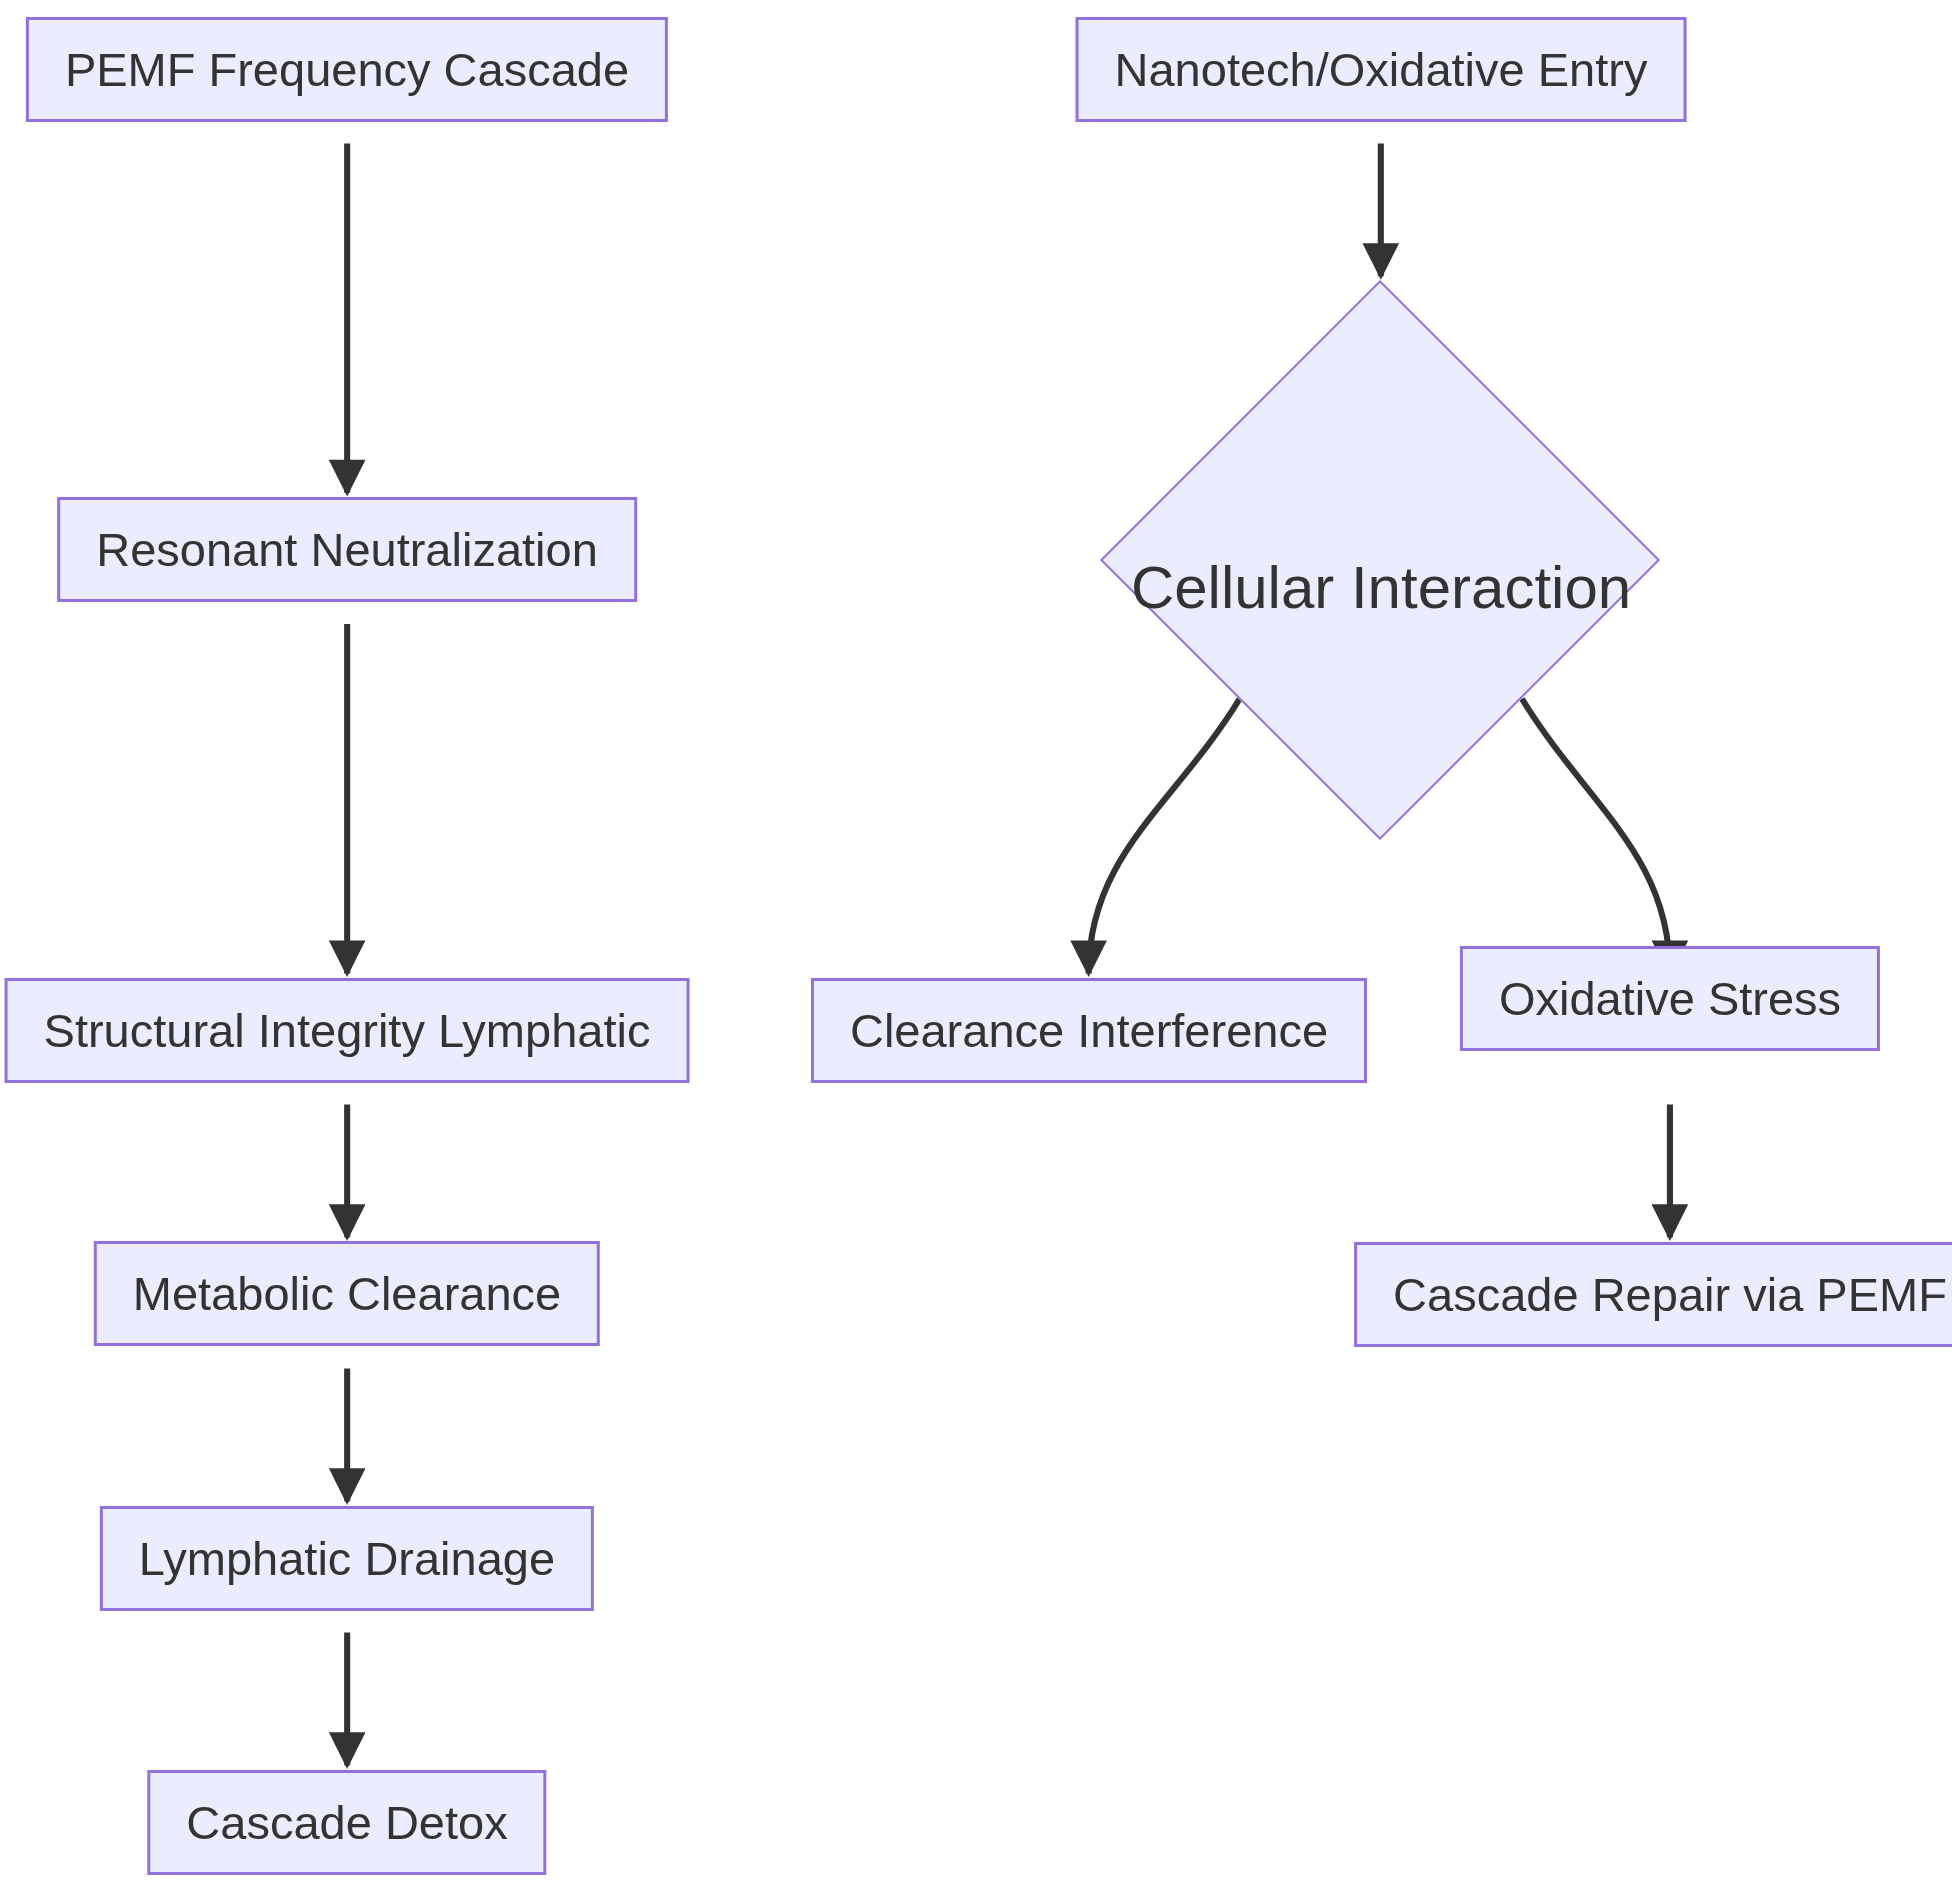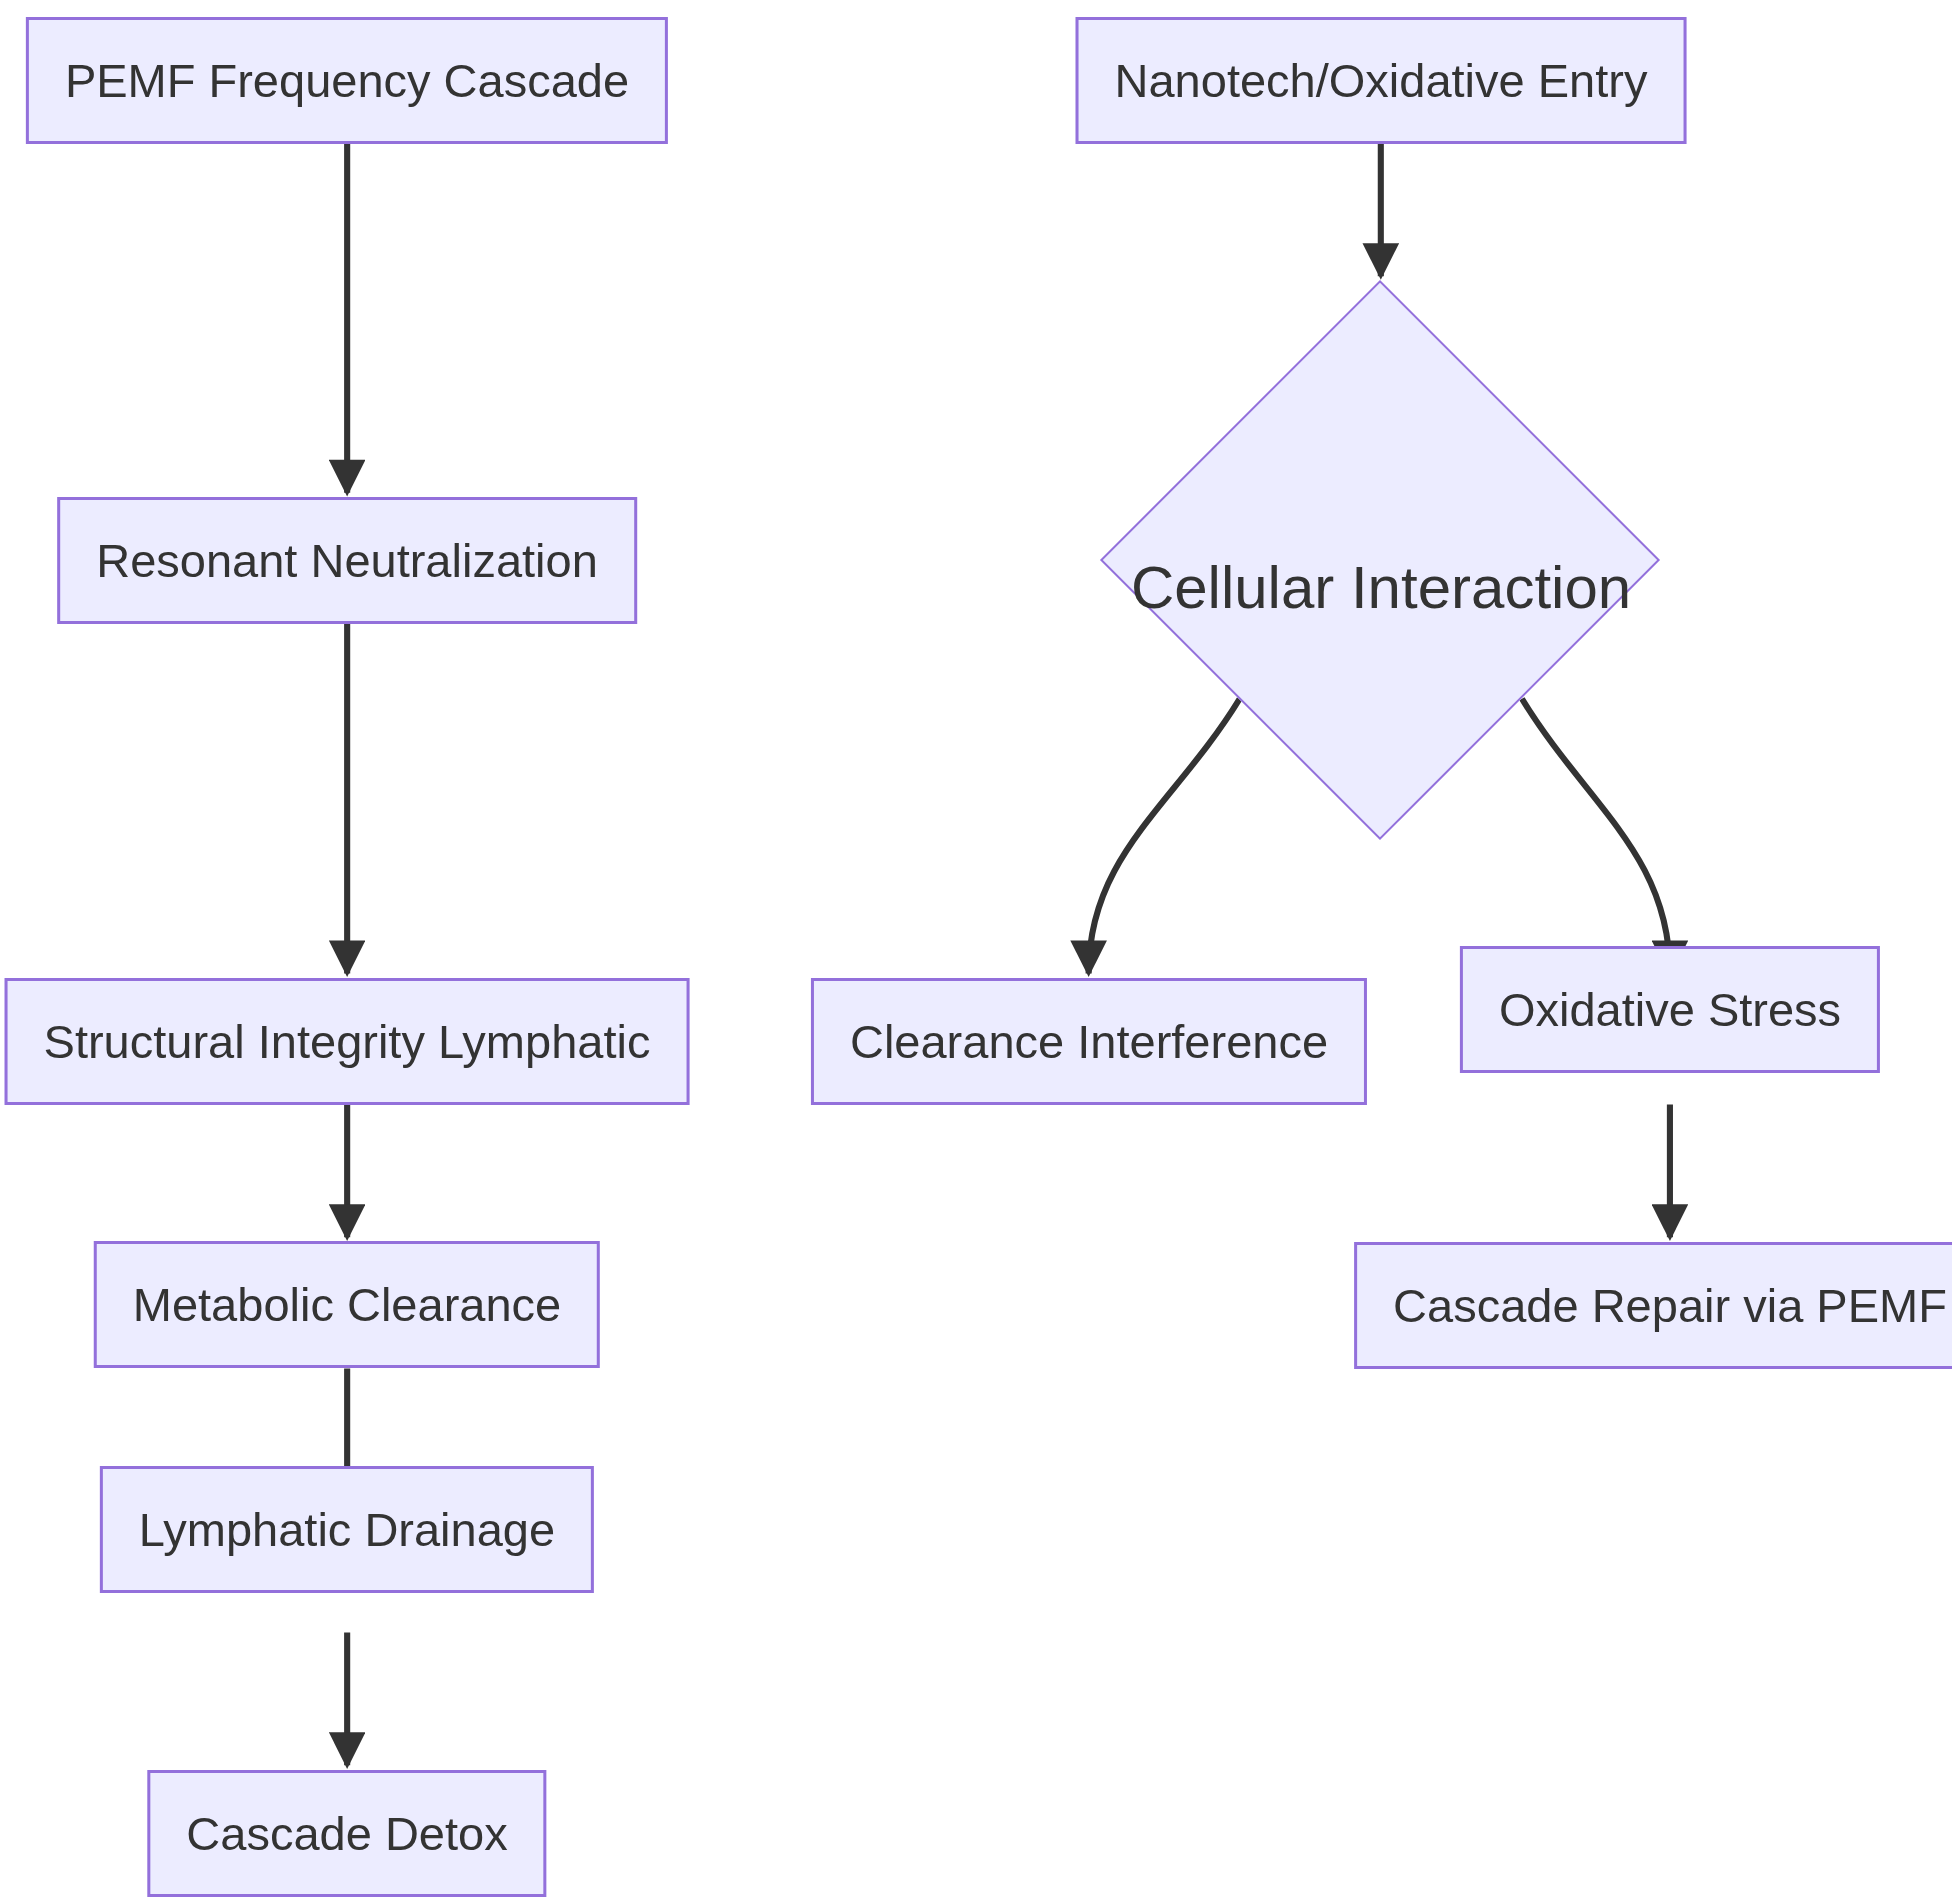--- a/index.html
+++ b/index.html
@@ -12,21 +12,21 @@
   html,body{margin:0;padding:0;}
   body{
     width:1953px;height:1901px;position:relative;overflow:hidden;
     background:var(--background);
     font-family:"Liberation Sans", sans-serif;
   }
   .edges{position:absolute;left:0;top:0;width:1953px;height:1901px;display:block;}
   .edge{stroke:var(--edge-color);stroke-width:8;fill:none;}
   .arrowhead{fill:var(--edge-color);}
   .node{
-    position:absolute;height:127px;
+    position:absolute;height:105px;
     transform:translateX(-50%);
     display:flex;align-items:center;
     background:var(--node-fill);
     border:3.1px solid var(--node-border);
     color:var(--node-text-color);
     font-size:47px;line-height:1;white-space:nowrap;
     padding:0 36px;box-sizing:border-box;
   }
   .diamond-shape{
     position:absolute;width:396px;height:396px;left:1182px;top:362px;
@@ -65,21 +65,21 @@
   </div>
 <div class="node" style="left:347px;top:497px">
     <span>Resonant Neutralization</span>
   </div>
 <div class="node" style="left:347px;top:978px">
     <span>Structural Integrity Lymphatic</span>
   </div>
 <div class="node" style="left:347px;top:1241px">
     <span>Metabolic Clearance</span>
   </div>
-<div class="node" style="left:347px;top:1466px">
+<div class="node" style="left:347px;top:1506px">
     <span>Lymphatic Drainage</span>
   </div>
 <div class="node" style="left:347px;top:1770px">
     <span>Cascade Detox</span>
   </div>
 
 <div class="node" style="left:1381px;top:17px">
     <span>Nanotech/Oxidative Entry</span>
   </div>
 

